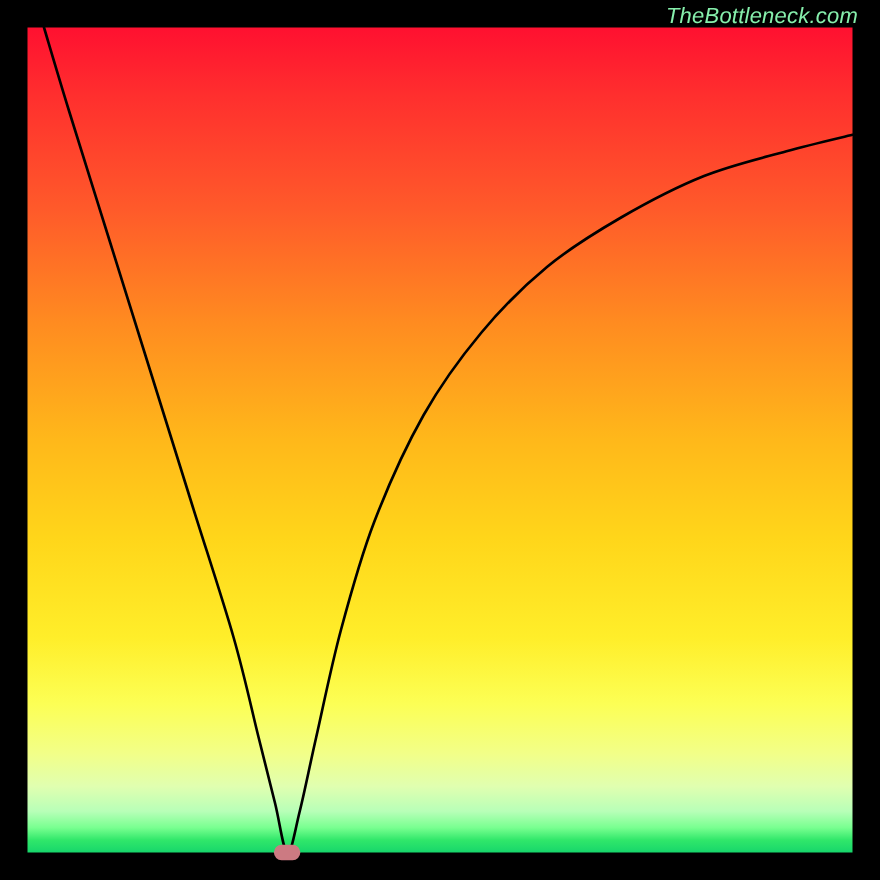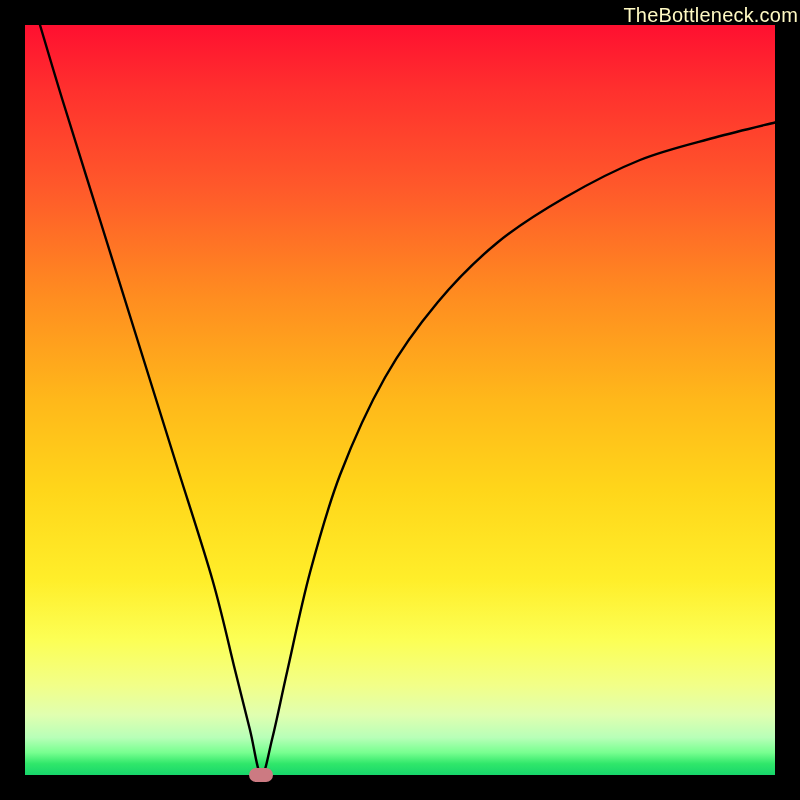--- a/index.html
+++ b/index.html
@@ -36,25 +36,26 @@
       #e0ffb0 92%,
       #b8ffb8 95%,
       #78ff90 97%,
       #30e76a 98.5%,
       #17d66b 100%
     );
   }
   .attribution {
     position: absolute;
     top: 4px;
-    right: 2px;
-    color: #fef9c3;
+    right: 20px;
+    color: #86efac;
     font-size: 20px;
     letter-spacing: 0.2px;
     user-select: none;
+    font-style: italic;
   }
   svg.curve {
     position: absolute;
     left: 0;
     top: 0;
     width: 750px;
     height: 750px;
     overflow: visible;
   }
   .marker {

